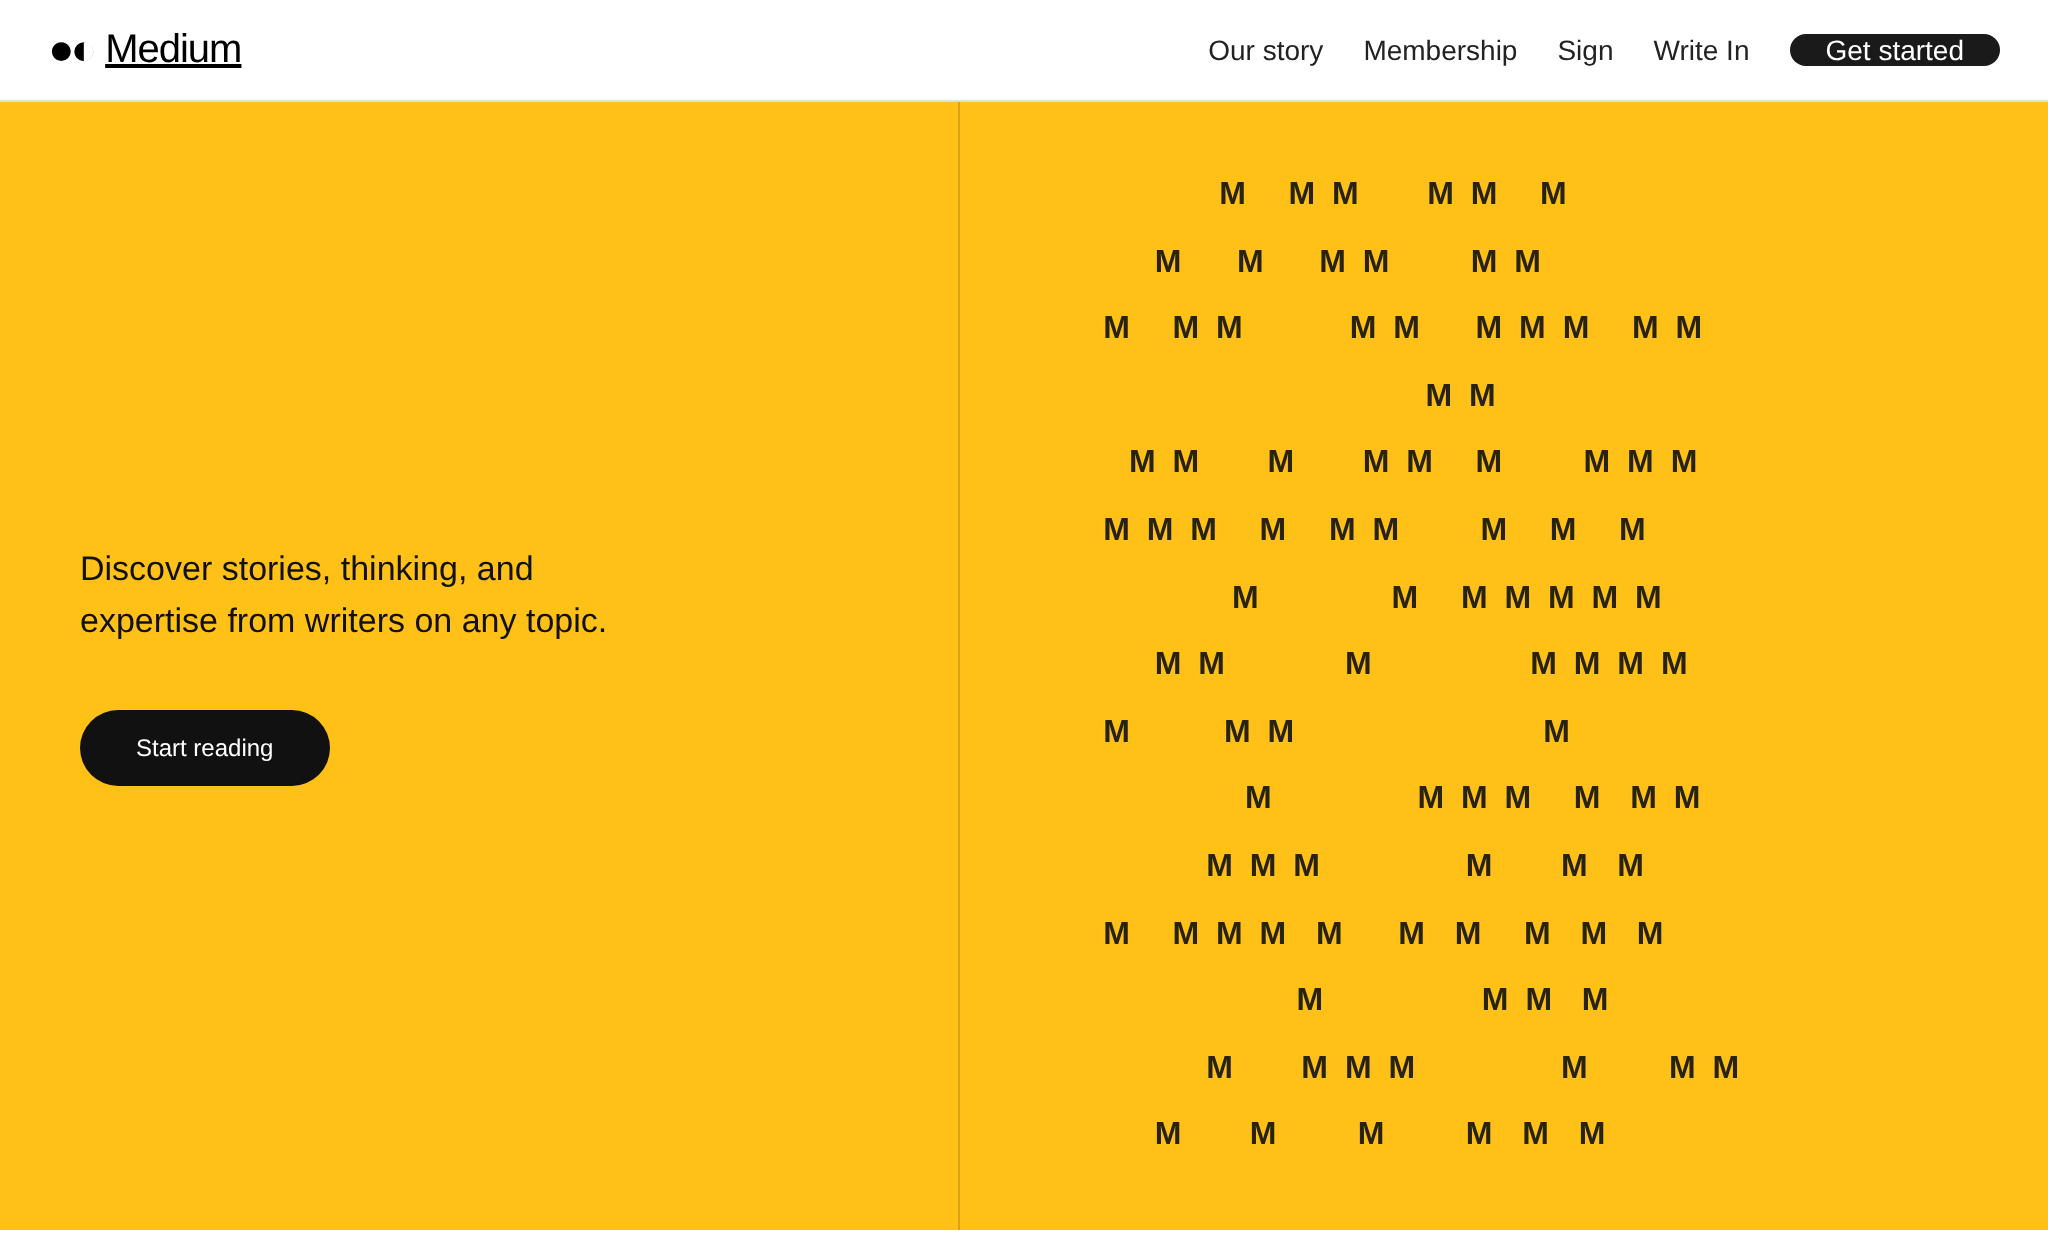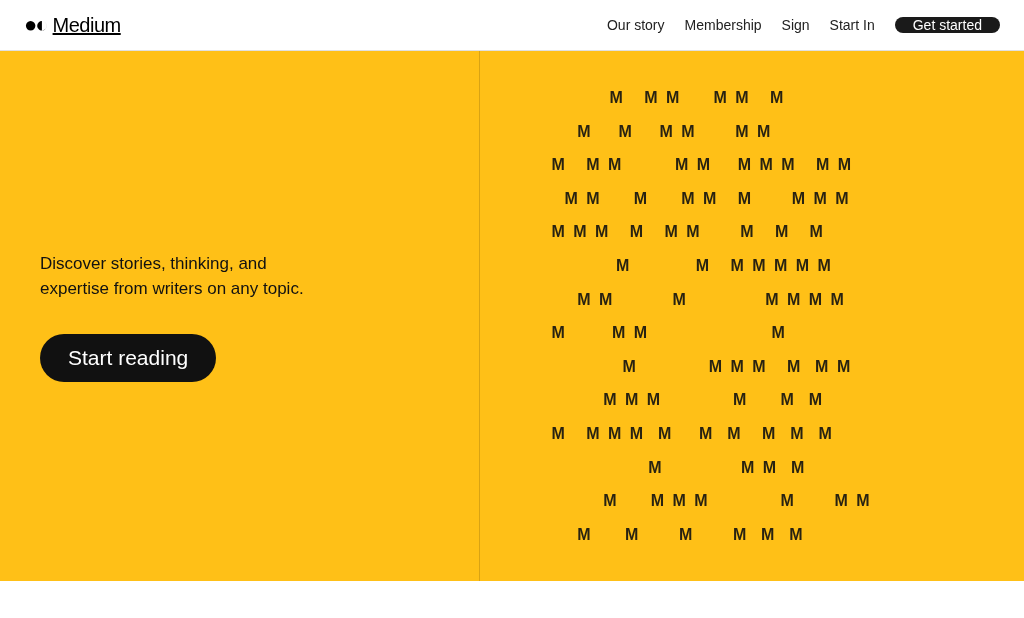--- a/index.html
+++ b/index.html
@@ -36,21 +36,21 @@
       font-size: 72px; font-weight: 700; line-height: 1.05;
       font-family: 'Georgia', serif; color: #111; margin-bottom: 24px;
     }
     .hero-subtitle {
       font-size: 17px; font-family: sans-serif; color: #111;
       line-height: 1.5; margin-bottom: 32px; max-width: 300px;
     }
     .hero-btn {
       display: inline-block; background: #111; color: #fff;
       border-radius: 24px; padding: 12px 28px;
-      font-size: 21px; font-family: sans-serif; cursor: pointer;
+      font-size: 12px; font-family: sans-serif; cursor: pointer;
       border: none; width: fit-content;
     }
     .hero-right {
       flex: 1; display: flex; align-items: center; justify-content: center;
       padding: 30px 20px; overflow: hidden;
     }
     .m-pattern {
       font-family: sans-serif; font-weight: 700; font-size: 16px;
       color: #111; line-height: 2.1;
       letter-spacing: 2px; user-select: none; opacity: 0.9;
@@ -63,35 +63,36 @@
 
 <nav>
   <div class="nav-logo">
     <span class="nav-logo-icon">●◐</span>
     <span class="nav-logo-text">Medium</span>
   </div>
   <div class="nav-links">
     <a class="nav-link">Our story</a>
     <a class="nav-link">Membership</a>
     <a class="nav-link">Sign</a>
-    <a class="nav-link">Start In</a>
+    <a class="nav-link">Write In</a>
     <button class="nav-btn-started">Get started</button>
   </div>
 </nav>
 
 <section class="hero">
   <div class="hero-left">
     <p class="hero-subtitle">Discover stories, thinking, and expertise from writers on any topic.</p>
     <button class="hero-btn">Start reading</button>
   </div>
   <div class="hero-right">
     <div class="m-pattern">
       <div>&nbsp;&nbsp;&nbsp;&nbsp;&nbsp;&nbsp;&nbsp;&nbsp;&nbsp;&nbsp;&nbsp;&nbsp;&nbsp;&nbsp;&nbsp;&nbsp;&nbsp;M &nbsp;&nbsp;M M&nbsp;&nbsp;&nbsp;&nbsp;&nbsp;M M&nbsp;&nbsp;&nbsp;M</div>
       <div>&nbsp;&nbsp;&nbsp;&nbsp;&nbsp;&nbsp;&nbsp;&nbsp;&nbsp;&nbsp;&nbsp;&nbsp;M&nbsp;&nbsp;&nbsp;&nbsp;M&nbsp;&nbsp;&nbsp;&nbsp;M M&nbsp;&nbsp;&nbsp;&nbsp;&nbsp;&nbsp;M M&nbsp;&nbsp;</div>
       <div>&nbsp;&nbsp;&nbsp;&nbsp;&nbsp;&nbsp;&nbsp;&nbsp;M&nbsp;&nbsp;&nbsp;M M&nbsp;&nbsp;&nbsp;&nbsp;&nbsp;&nbsp;&nbsp;&nbsp;M M&nbsp;&nbsp;&nbsp;&nbsp;M M M&nbsp;&nbsp;&nbsp;M M</div>
+      <div>&nbsp;&nbsp;&nbsp;&nbsp;&nbsp;&nbsp;&nbsp;&nbsp;&nbsp;&nbsp;&nbsp;&nbsp;&nbsp;&nbsp;&nbsp;&nbsp;&nbsp;&nbsp;&nbsp;&nbsp;&nbsp;&nbsp;&nbsp;&nbsp;&nbsp;&nbsp;&nbsp;&nbsp;&nbsp;&nbsp;&nbsp;&nbsp;&nbsp;M M</div>
       <div>&nbsp;&nbsp;&nbsp;&nbsp;&nbsp;&nbsp;&nbsp;&nbsp;&nbsp;&nbsp;M M&nbsp;&nbsp;&nbsp;&nbsp;&nbsp;M &nbsp;&nbsp;&nbsp;&nbsp;M M&nbsp;&nbsp;&nbsp;M&nbsp;&nbsp;&nbsp;&nbsp;&nbsp;&nbsp;M M M</div>
       <div>&nbsp;&nbsp;&nbsp;&nbsp;&nbsp;&nbsp;&nbsp;&nbsp;M M M&nbsp;&nbsp;&nbsp;M&nbsp;&nbsp;&nbsp;M M&nbsp;&nbsp;&nbsp;&nbsp;&nbsp;&nbsp;M&nbsp;&nbsp;&nbsp;M&nbsp;&nbsp;&nbsp;M</div>
       <div>&nbsp;&nbsp;&nbsp;&nbsp;&nbsp;&nbsp;&nbsp;&nbsp;&nbsp;&nbsp;&nbsp;&nbsp;&nbsp;&nbsp;&nbsp;&nbsp;&nbsp;&nbsp;M&nbsp;&nbsp;&nbsp;&nbsp;&nbsp;&nbsp;&nbsp;&nbsp;&nbsp;&nbsp;M&nbsp;&nbsp;&nbsp;M M M M M</div>
       <div>&nbsp;&nbsp;&nbsp;&nbsp;&nbsp;&nbsp;&nbsp;&nbsp;&nbsp;&nbsp;&nbsp;&nbsp;M M&nbsp;&nbsp;&nbsp;&nbsp;&nbsp;&nbsp;&nbsp;&nbsp;&nbsp;M&nbsp;&nbsp;&nbsp;&nbsp;&nbsp;&nbsp;&nbsp;&nbsp;&nbsp;&nbsp;&nbsp;&nbsp;M M M M</div>
       <div>&nbsp;&nbsp;&nbsp;&nbsp;&nbsp;&nbsp;&nbsp;&nbsp;M&nbsp;&nbsp;&nbsp;&nbsp;&nbsp;&nbsp;&nbsp;M M&nbsp;&nbsp;&nbsp;&nbsp;&nbsp;&nbsp;&nbsp;&nbsp;&nbsp;&nbsp;&nbsp;&nbsp;&nbsp;&nbsp;&nbsp;&nbsp;&nbsp;&nbsp;&nbsp;M</div>
       <div>&nbsp;&nbsp;&nbsp;&nbsp;&nbsp;&nbsp;&nbsp;&nbsp;&nbsp;&nbsp;&nbsp;&nbsp;&nbsp;&nbsp;&nbsp;&nbsp;&nbsp;&nbsp;&nbsp;M&nbsp;&nbsp;&nbsp;&nbsp;&nbsp;&nbsp;&nbsp;&nbsp;&nbsp;&nbsp;&nbsp;M M M&nbsp;&nbsp;&nbsp;M&nbsp;&nbsp;M M</div>
       <div>&nbsp;&nbsp;&nbsp;&nbsp;&nbsp;&nbsp;&nbsp;&nbsp;&nbsp;&nbsp;&nbsp;&nbsp;&nbsp;&nbsp;&nbsp;&nbsp;M M M&nbsp;&nbsp;&nbsp;&nbsp;&nbsp;&nbsp;&nbsp;&nbsp;&nbsp;&nbsp;&nbsp;M&nbsp;&nbsp;&nbsp;&nbsp;&nbsp;M&nbsp;&nbsp;M</div>
       <div>&nbsp;&nbsp;&nbsp;&nbsp;&nbsp;&nbsp;&nbsp;&nbsp;M&nbsp;&nbsp;&nbsp;M M M&nbsp;&nbsp;M&nbsp;&nbsp;&nbsp;&nbsp;M&nbsp;&nbsp;M&nbsp;&nbsp;&nbsp;M&nbsp;&nbsp;M&nbsp;&nbsp;M</div>
       <div>&nbsp;&nbsp;&nbsp;&nbsp;&nbsp;&nbsp;&nbsp;&nbsp;&nbsp;&nbsp;&nbsp;&nbsp;&nbsp;&nbsp;&nbsp;&nbsp;&nbsp;&nbsp;&nbsp;&nbsp;&nbsp;&nbsp;&nbsp;M&nbsp;&nbsp;&nbsp;&nbsp;&nbsp;&nbsp;&nbsp;&nbsp;&nbsp;&nbsp;&nbsp;&nbsp;M M&nbsp;&nbsp;M</div>
       <div>&nbsp;&nbsp;&nbsp;&nbsp;&nbsp;&nbsp;&nbsp;&nbsp;&nbsp;&nbsp;&nbsp;&nbsp;&nbsp;&nbsp;&nbsp;&nbsp;M&nbsp;&nbsp;&nbsp;&nbsp;&nbsp;M M M&nbsp;&nbsp;&nbsp;&nbsp;&nbsp;&nbsp;&nbsp;&nbsp;&nbsp;&nbsp;&nbsp;M&nbsp;&nbsp;&nbsp;&nbsp;&nbsp;&nbsp;M M</div>

